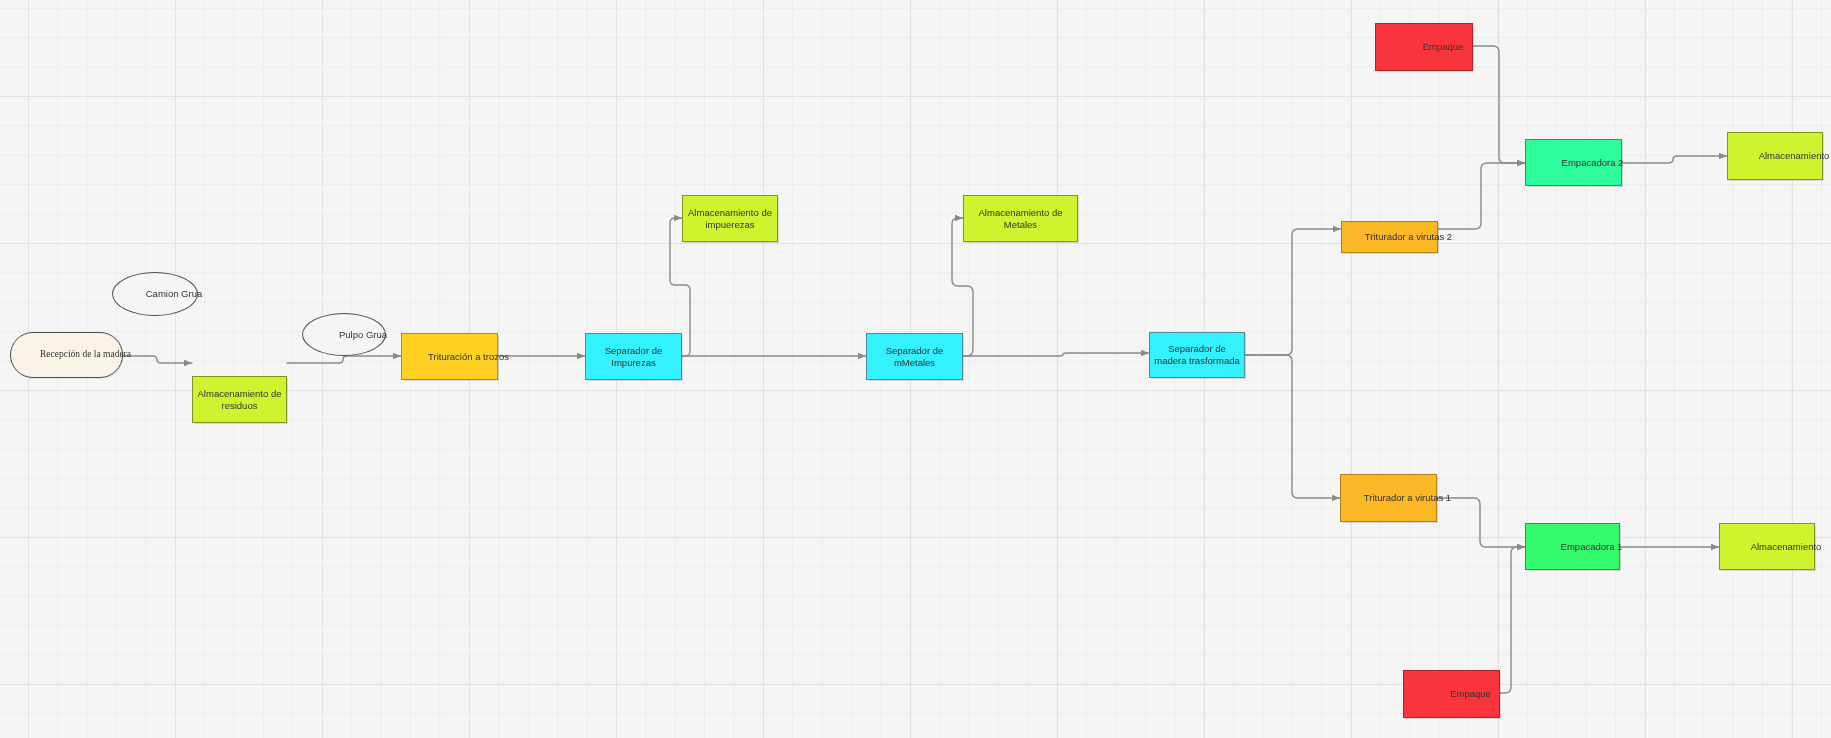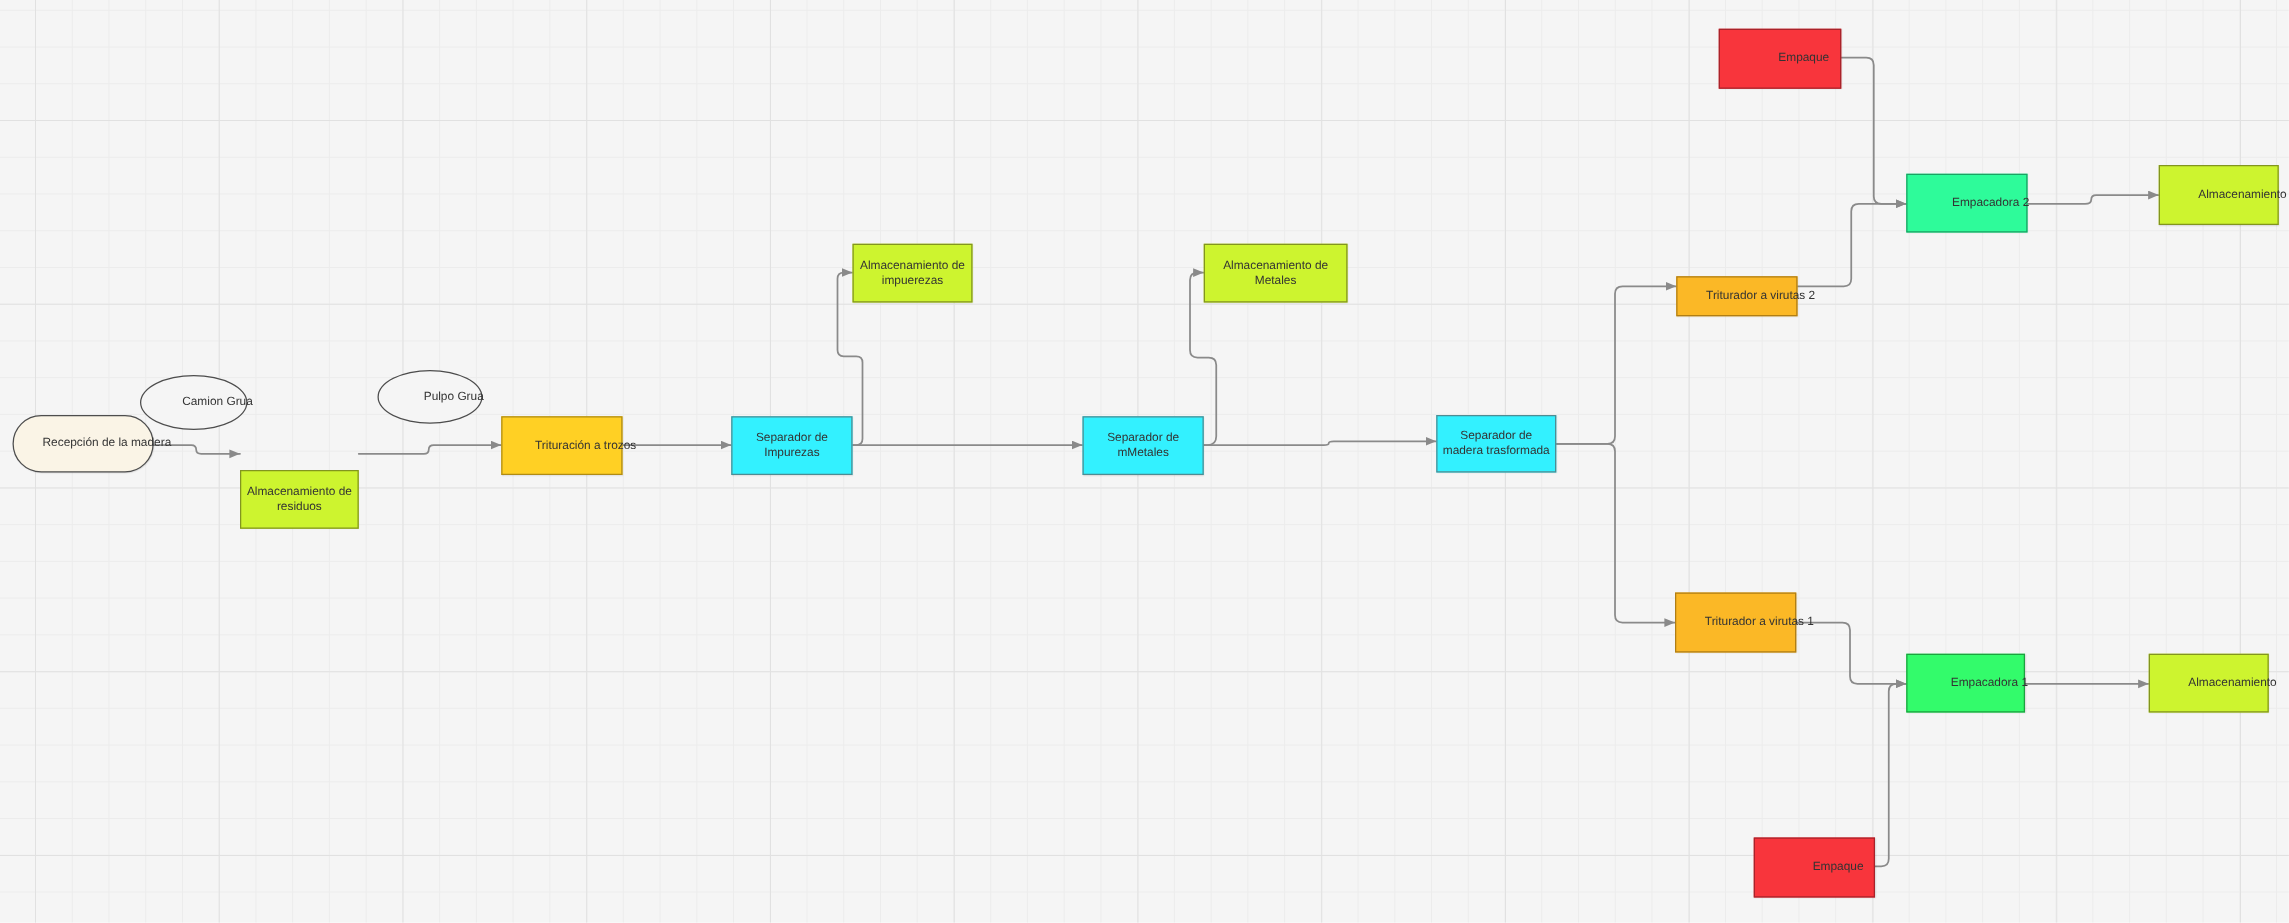--- a/index.html
+++ b/index.html
@@ -22,21 +22,21 @@
   svg.wires{position:absolute;left:0;top:0;z-index:1;}
   .node{
     position:absolute;z-index:2;box-sizing:border-box;
     border:1.4px solid #666;
     display:flex;align-items:center;justify-content:center;text-align:center;
     font-size:9.5px;line-height:1.22;color:#333;padding:1px 2px;
     box-shadow:0.5px 0.5px 1px rgba(0,0,0,0.12);
   }
   .node .lbl{display:block;}
   .ellipse{border-radius:50%;box-shadow:none;}
-  .stadium{border-radius:23px;}
+  .stadium{border-radius:23px;font-family:Liberation Serif, serif;}
   .nw .lbl{white-space:nowrap;padding-left:38px;}
 </style>
 </head>
 <body>
 
 <div class="canvas">
 
   <svg class="wires" width="1831" height="738" viewBox="0 0 1831 738">
     <defs>
       <marker id="arr" markerWidth="10" markerHeight="8" refX="8.5" refY="3.5" orient="auto" markerUnits="userSpaceOnUse">
@@ -59,25 +59,25 @@
       <path marker-end="url(#arr)" d="M1437 498 L1474 498 Q1480 498 1480 504 L1480 541 Q1480 547 1486 547 L1525 547"></path>
       <path marker-end="url(#arr)" d="M1500 693 L1505 693 Q1511 693 1511 687 L1511 553 Q1511 547 1517 547 L1525 547"></path>
       <path marker-end="url(#arr)" d="M1620 547 L1719 547"></path>
     </g>
   </svg>
 
   <div class="node stadium nw" style="left: 10px; top: 332px; width: 113px; height: 46px; background: rgb(250, 244, 230); border-color: rgb(77, 77, 77);">
     <span class="lbl">Recepción de la madera</span>
   </div>
 
-  <div class="node ellipse nw" style="left: 112px; top: 300px; width: 86px; height: 44px; background: rgb(245, 245, 245); border-color: rgb(77, 77, 77);">
+  <div class="node ellipse nw" style="left: 112px; top: 272px; width: 86px; height: 44px; background: rgb(245, 245, 245); border-color: rgb(77, 77, 77);">
     <span class="lbl">Camion Grua</span>
   </div>
 
-  <div class="node ellipse nw" style="left: 302px; top: 296px; width: 84px; height: 43px; background: rgb(245, 245, 245); border-color: rgb(77, 77, 77);">
+  <div class="node ellipse nw" style="left: 302px; top: 313px; width: 84px; height: 43px; background: rgb(245, 245, 245); border-color: rgb(77, 77, 77);">
     <span class="lbl">Pulpo Grua</span>
   </div>
 
   <div class="node" style="left: 192px; top: 340px; width: 95px; height: 47px; background: rgb(205, 244, 47); border-color: rgb(130, 149, 31); margin-top: 36px;">
     <span class="lbl">Almacenamiento de residuos</span>
   </div>
 
   <div class="node nw" style="left: 401px; top: 333px; width: 97px; height: 47px; background: rgb(255, 208, 36); border-color: rgb(176, 140, 21);">
     <span class="lbl">Trituración a trozos</span>
   </div>

